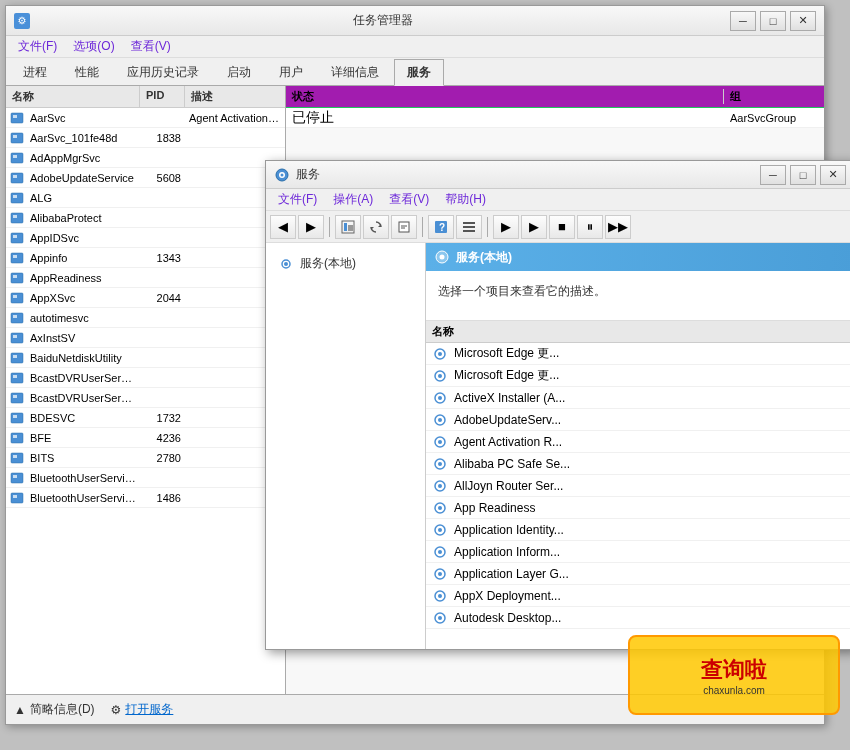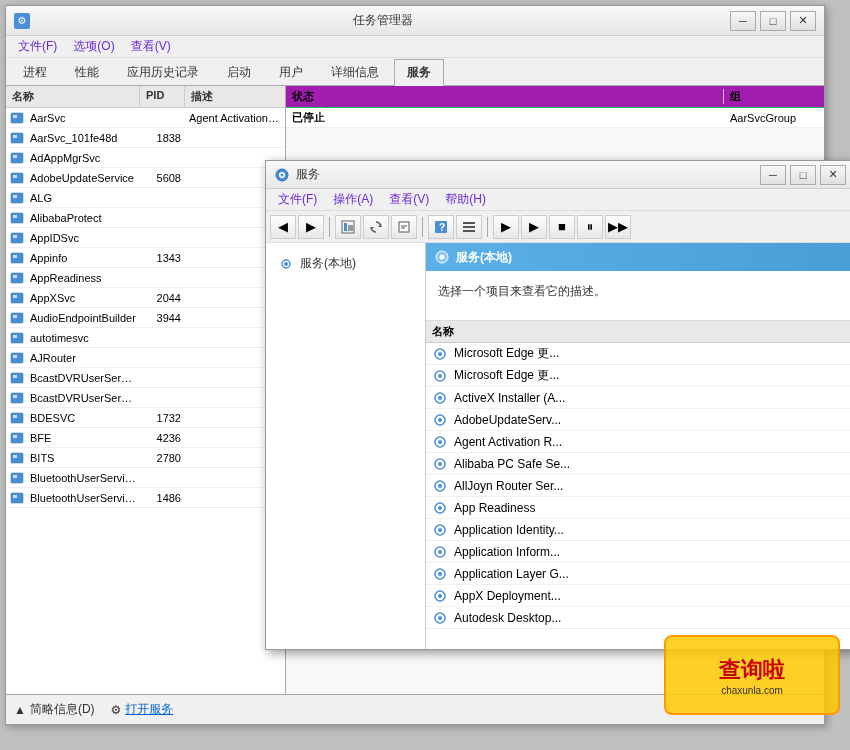--- a/index.html
+++ b/index.html
@@ -379,21 +379,21 @@
     .right-col-text {
       font-size: 11px;
       font-weight: bold;
     }
 
     
     .watermark {
       position: absolute;
       bottom: 35px;
       right: 10px;
-      width: 176px;
+      width: 212px;
       height: 80px;
       background: rgba(255,200,0,0.85);
       border-radius: 8px;
       display: flex;
       align-items: center;
       justify-content: center;
       font-size: 20px;
       font-weight: bold;
       color: #c00;
       z-index: 100;
@@ -558,31 +558,20 @@
             <svg viewBox="0 0 14 14" fill="none">
                 <rect x="1" y="2" width="12" height="10" rx="1" fill="#4a8fd4" stroke="#2a6faa" stroke-width="0.5"></rect>
                 <rect x="3" y="4" width="4" height="3" fill="white" opacity="0.7"></rect>
               </svg>
           </div>
           <div class="service-name">AppXSvc</div>
           <div class="service-pid">2044</div>
           <div class="service-desc"></div>
         </div>
 
-        <div class="service-row">
-          <div class="service-icon">
-            <svg viewBox="0 0 14 14" fill="none">
-                <rect x="1" y="2" width="12" height="10" rx="1" fill="#4a8fd4" stroke="#2a6faa" stroke-width="0.5"></rect>
-                <rect x="3" y="4" width="4" height="3" fill="white" opacity="0.7"></rect>
-              </svg>
-          </div>
-          <div class="service-name">AudioEndpointBuilder</div>
-          <div class="service-pid">3944</div>
-          <div class="service-desc"></div>
-        </div>
 
 
         <div class="service-row">
           <div class="service-icon">
             <svg viewBox="0 0 14 14" fill="none">
                 <rect x="1" y="2" width="12" height="10" rx="1" fill="#4a8fd4" stroke="#2a6faa" stroke-width="0.5"></rect>
                 <rect x="3" y="4" width="4" height="3" fill="white" opacity="0.7"></rect>
               </svg>
           </div>
           <div class="service-name">autotimesvc</div>
@@ -590,25 +579,36 @@
           <div class="service-desc"></div>
         </div>
 
         <div class="service-row">
           <div class="service-icon">
             <svg viewBox="0 0 14 14" fill="none">
                 <rect x="1" y="2" width="12" height="10" rx="1" fill="#4a8fd4" stroke="#2a6faa" stroke-width="0.5"></rect>
                 <rect x="3" y="4" width="4" height="3" fill="white" opacity="0.7"></rect>
               </svg>
           </div>
-          <div class="service-name">AJRouter</div>
-          <div class="service-pid"></div>
-          <div class="service-desc"></div>
-        </div>
-
+          <div class="service-name">AxInstSV</div>
+          <div class="service-pid"></div>
+          <div class="service-desc"></div>
+        </div>
+
+        <div class="service-row">
+          <div class="service-icon">
+            <svg viewBox="0 0 14 14" fill="none">
+                <rect x="1" y="2" width="12" height="10" rx="1" fill="#4a8fd4" stroke="#2a6faa" stroke-width="0.5"></rect>
+                <rect x="3" y="4" width="4" height="3" fill="white" opacity="0.7"></rect>
+              </svg>
+          </div>
+          <div class="service-name">BaiduNetdiskUtility</div>
+          <div class="service-pid"></div>
+          <div class="service-desc"></div>
+        </div>
 
         <div class="service-row">
           <div class="service-icon">
             <svg viewBox="0 0 14 14" fill="none">
                 <rect x="1" y="2" width="12" height="10" rx="1" fill="#4a8fd4" stroke="#2a6faa" stroke-width="0.5"></rect>
                 <rect x="3" y="4" width="4" height="3" fill="white" opacity="0.7"></rect>
               </svg>
           </div>
           <div class="service-name">BcastDVRUserService</div>
           <div class="service-pid"></div>
@@ -690,21 +690,21 @@
     </div>
 
     <div style="flex:1; background: #f8f8f8; overflow: hidden; position: relative;">
 
       <div style="display:flex; background:#a21caf; border-bottom:1px solid #22c55e; height:22px; align-items:center;">
         <div style="flex:1; padding:0 6px; font-size:11px; font-weight:bold; border-right:1px solid #ccc;">状态</div>
         <div style="width:100px; padding:0 6px; font-size:11px; font-weight:bold;">组</div>
       </div>
 
       <div style="display:flex; height:20px; align-items:center; border-bottom:1px solid #f0f0f0; background:white;">
-        <div style="flex:1; padding:0 6px; font-size:11px;font-weight:bold;">已停止</div>
+        <div style="flex:1; padding:0 6px; font-size:14px;">已停止</div>
         <div style="width:100px; padding:0 6px; font-size:11px;">AarSvcGroup</div>
       </div>
     </div>
   </div>
 
   <div class="status-bar">
     <div class="status-item">
       <span>▲</span>
       <span>简略信息(D)</span>
     </div>

